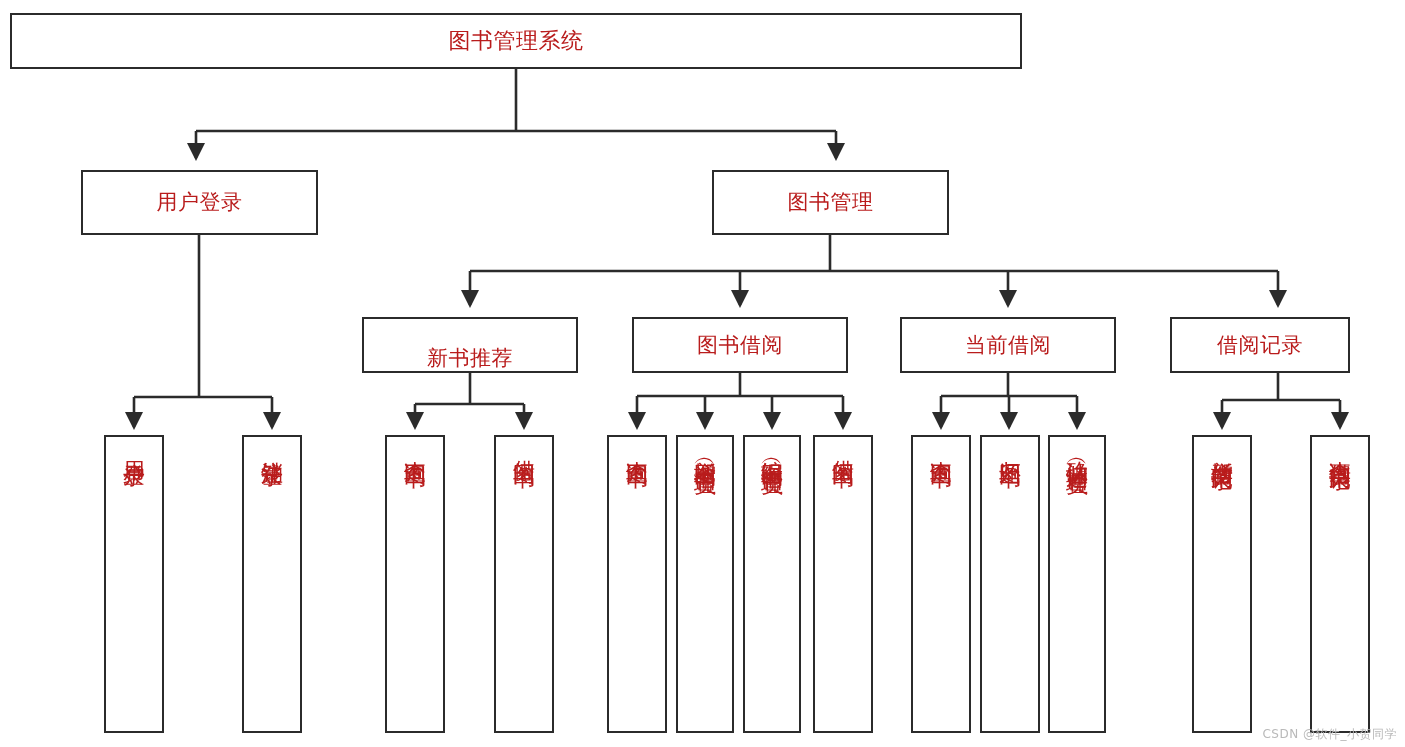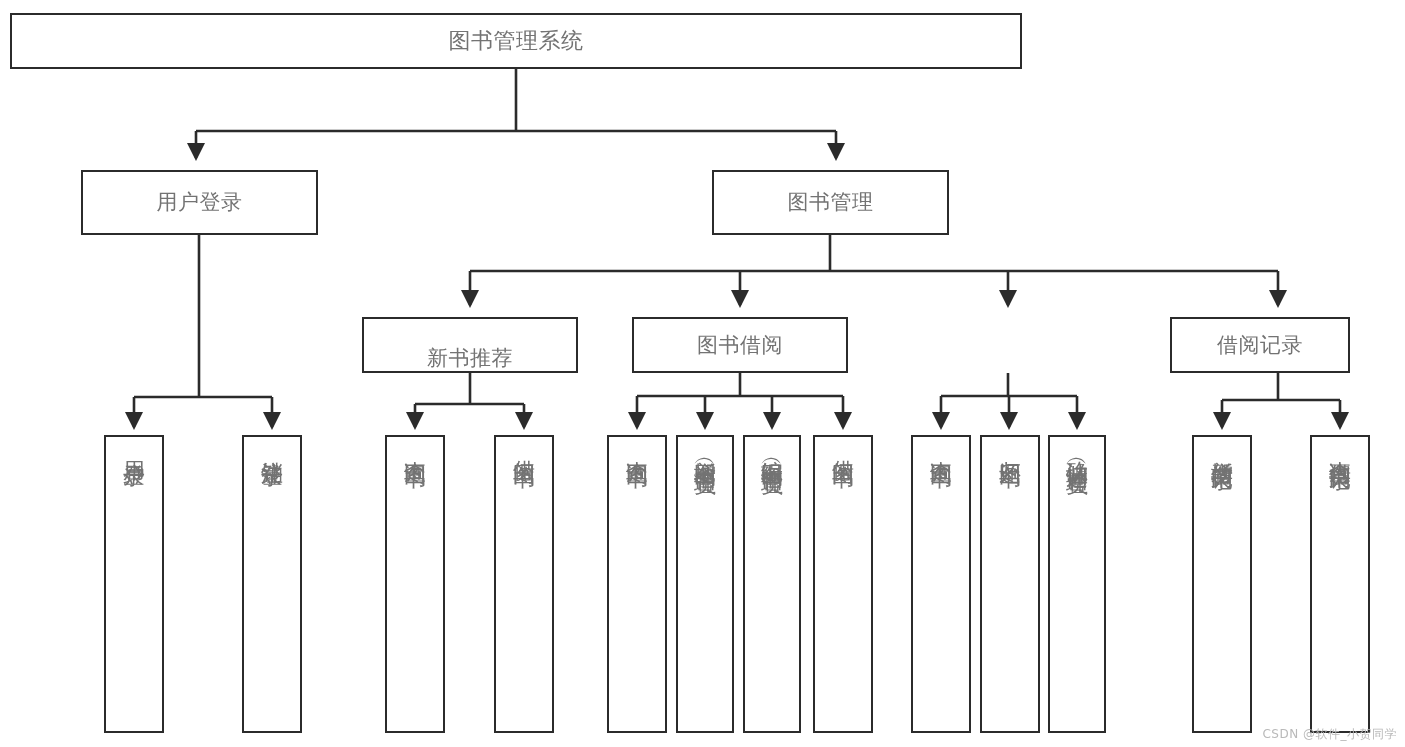--- a/index.html
+++ b/index.html
@@ -28,21 +28,21 @@
     position: absolute;
     box-sizing: border-box;
     background: #ffffff;
     border: 2px solid #2b2b2b;
     display: flex;
     align-items: center;
     justify-content: center;
     overflow: hidden;
   }
   .node .label {
-    color: #737373;
+    color: #b91c1c;
     font-size: 21px;
     line-height: 1.18;
     letter-spacing: 0.5px;
     white-space: nowrap;
   }
   .node.root .label {
     font-size: 22px;
   }
   .node.leaf {
     align-items: flex-start;
@@ -136,20 +136,23 @@
   <div class="node" style="left:712px; top:170px; width:237px; height:65px;">
     <span class="label">图书管理</span>
   </div>
 
   <div class="node" style="left:362px; top:317px; width:216px; height:56px;align-items:flex-end;">
     <span class="label">新书推荐</span>
   </div>
   <div class="node" style="left:632px; top:317px; width:216px; height:56px;">
     <span class="label">图书借阅</span>
   </div>
+  <div class="node" style="left:900px; top:317px; width:216px; height:56px;">
+    <span class="label">当前借阅</span>
+  </div>
   <div class="node" style="left:1170px; top:317px; width:180px; height:56px;">
     <span class="label">借阅记录</span>
   </div>
 
   <div class="node leaf" style="left:104px; top:435px; width:60px; height:298px;">
     <span class="label">用户登录</span>
   </div>
   <div class="node leaf" style="left:242px; top:435px; width:60px; height:298px;">
     <span class="label">注销登录</span>
   </div>

